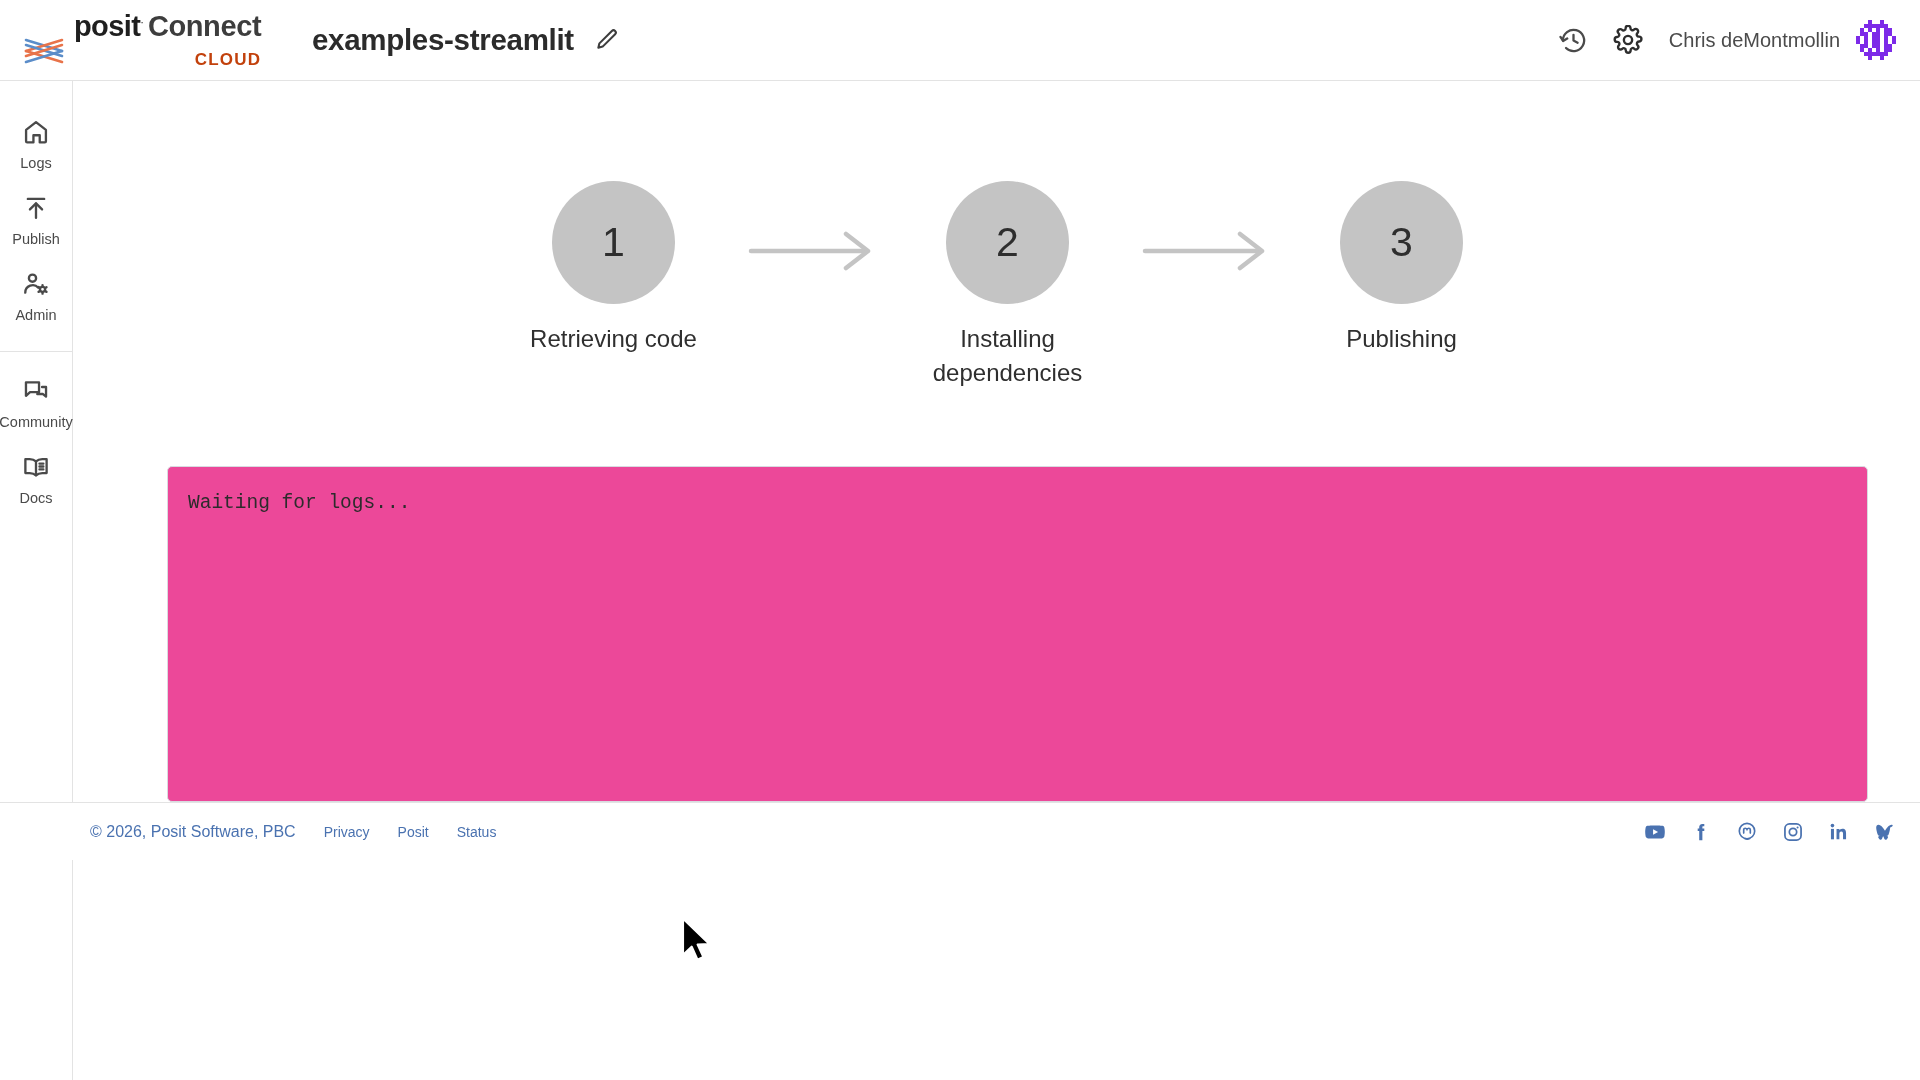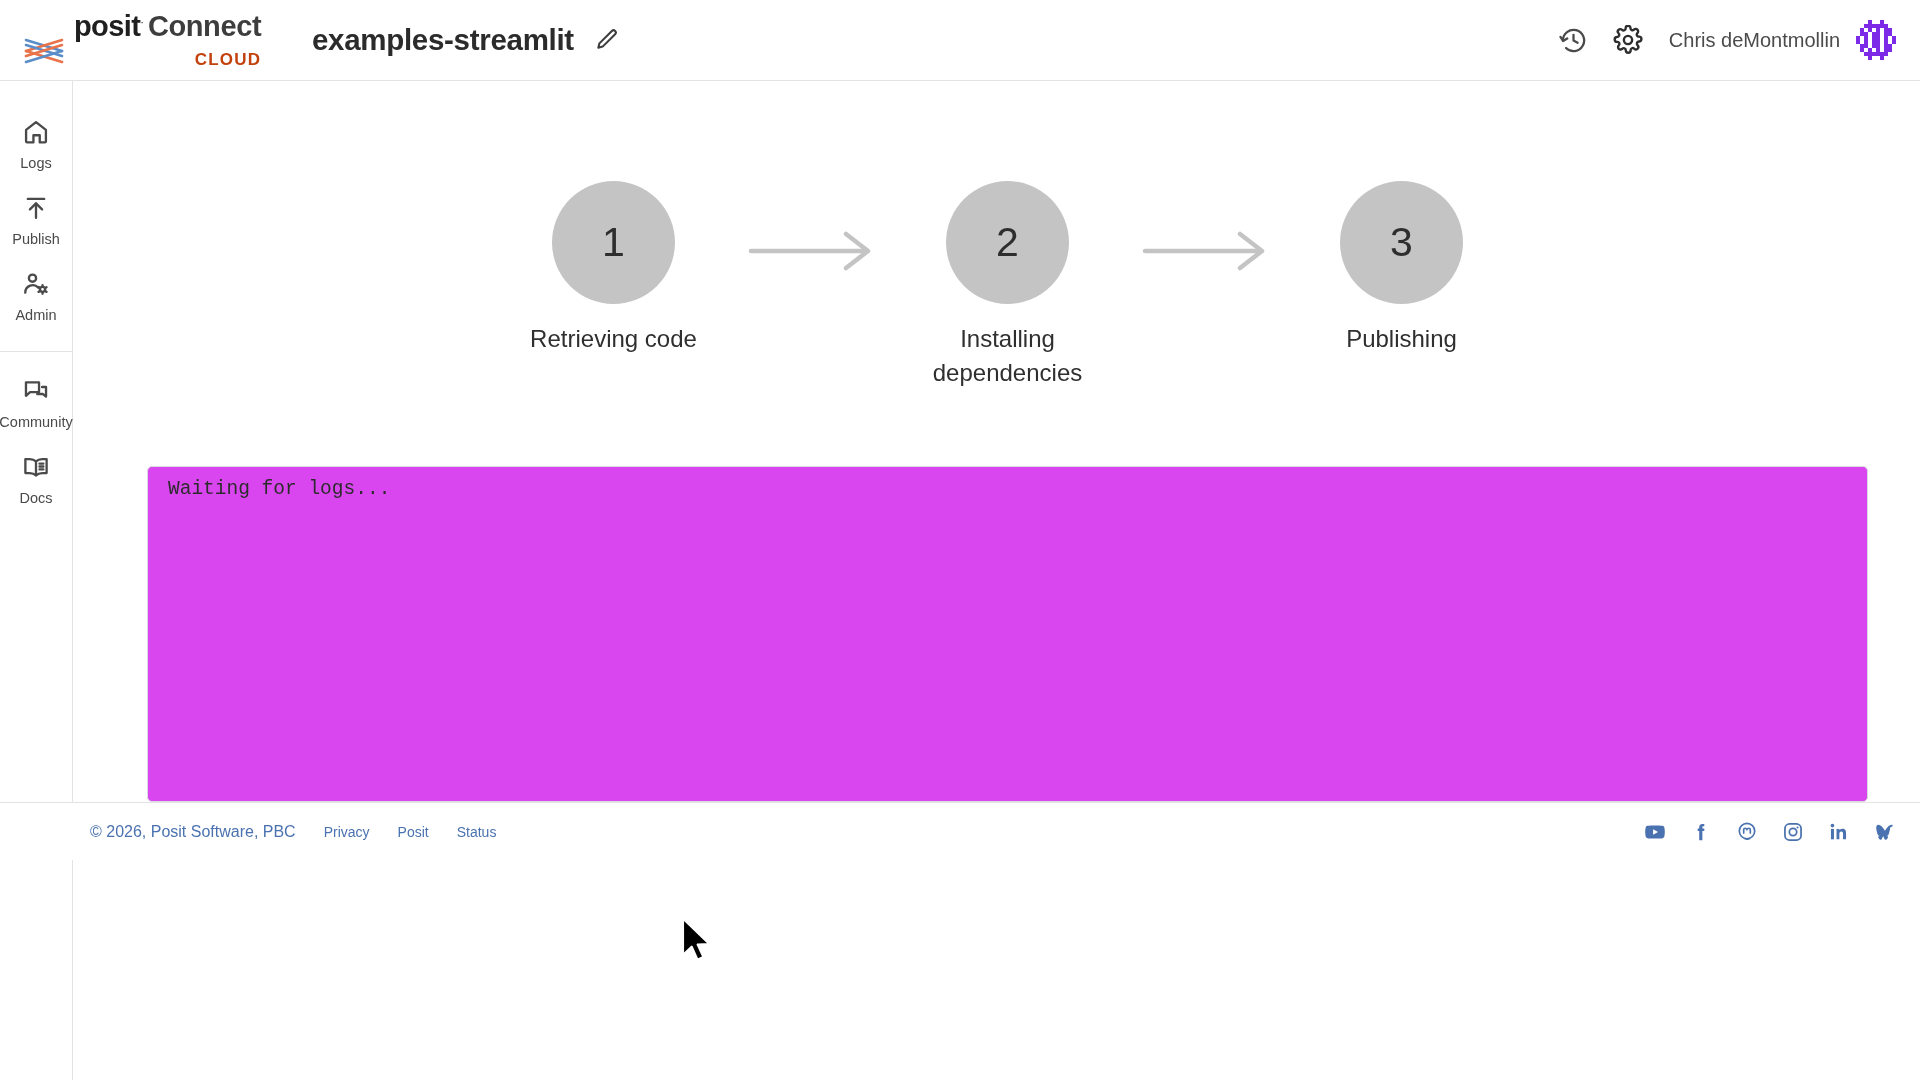--- a/index.html
+++ b/index.html
@@ -79,25 +79,26 @@
     line-height: 1.42; max-width: 190px;
   }
   .step-arrow { width: 144px; display: flex; align-items: center; justify-content: center; padding-top: 50px; }
 
   
   .logs-section { margin-top: 54px; display: flex; flex-direction: column; flex: 1; min-height: 0; }
   .logs-title { font-size: 31px; color: #3b3b3b; font-weight: 400; letter-spacing: -0.2px; }
   .logs-box {
     margin-top: 22px;
     flex: 1; min-height: 0;
-    background: #d946ef;
+    background: #ec4899;
     border: 1px solid #d8dbe0;
     border-radius: 5px;
-    padding: 8px 20px;
+    padding: 22px 20px;
     overflow: hidden;
+    margin-left: 20px;
   }
   .logs-text {
     font-family: "Liberation Mono", "DejaVu Sans Mono", monospace;
     font-size: 19.5px; color: #2c2c2c; white-space: pre-wrap; line-height: 1.5;
   }
 
   
   .footer {
     height: 58px; min-height: 58px;
     border-top: 1px solid #e3e3e3;

